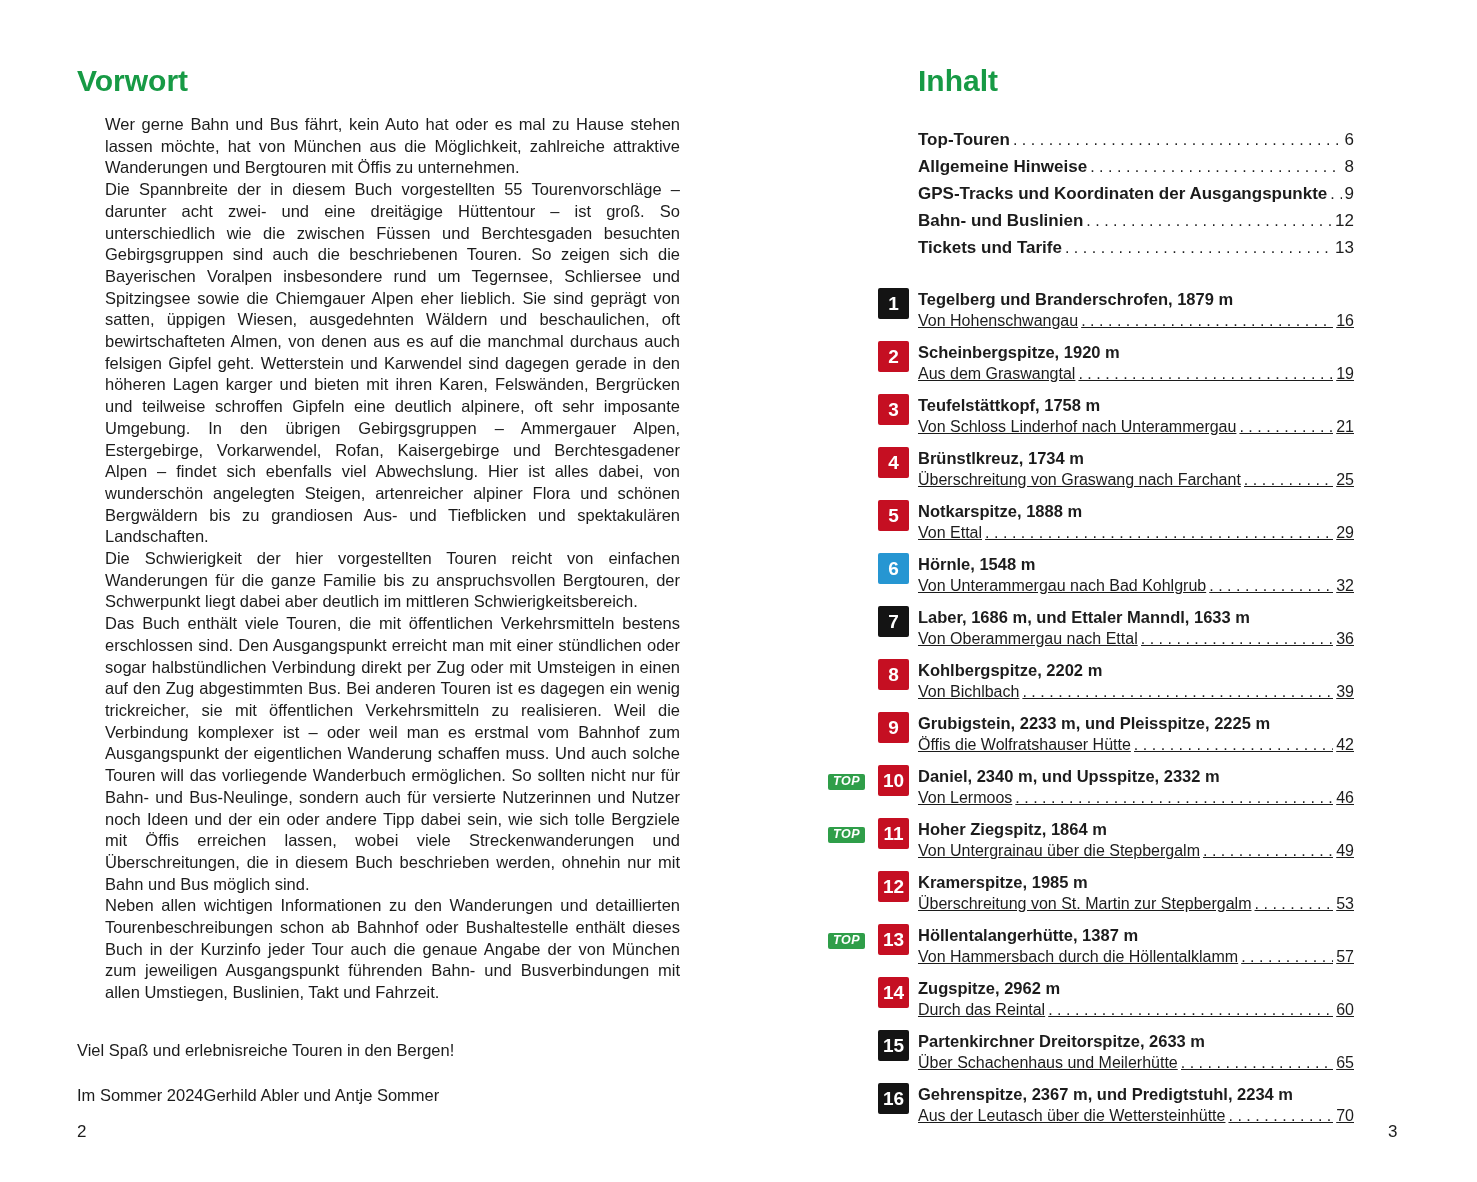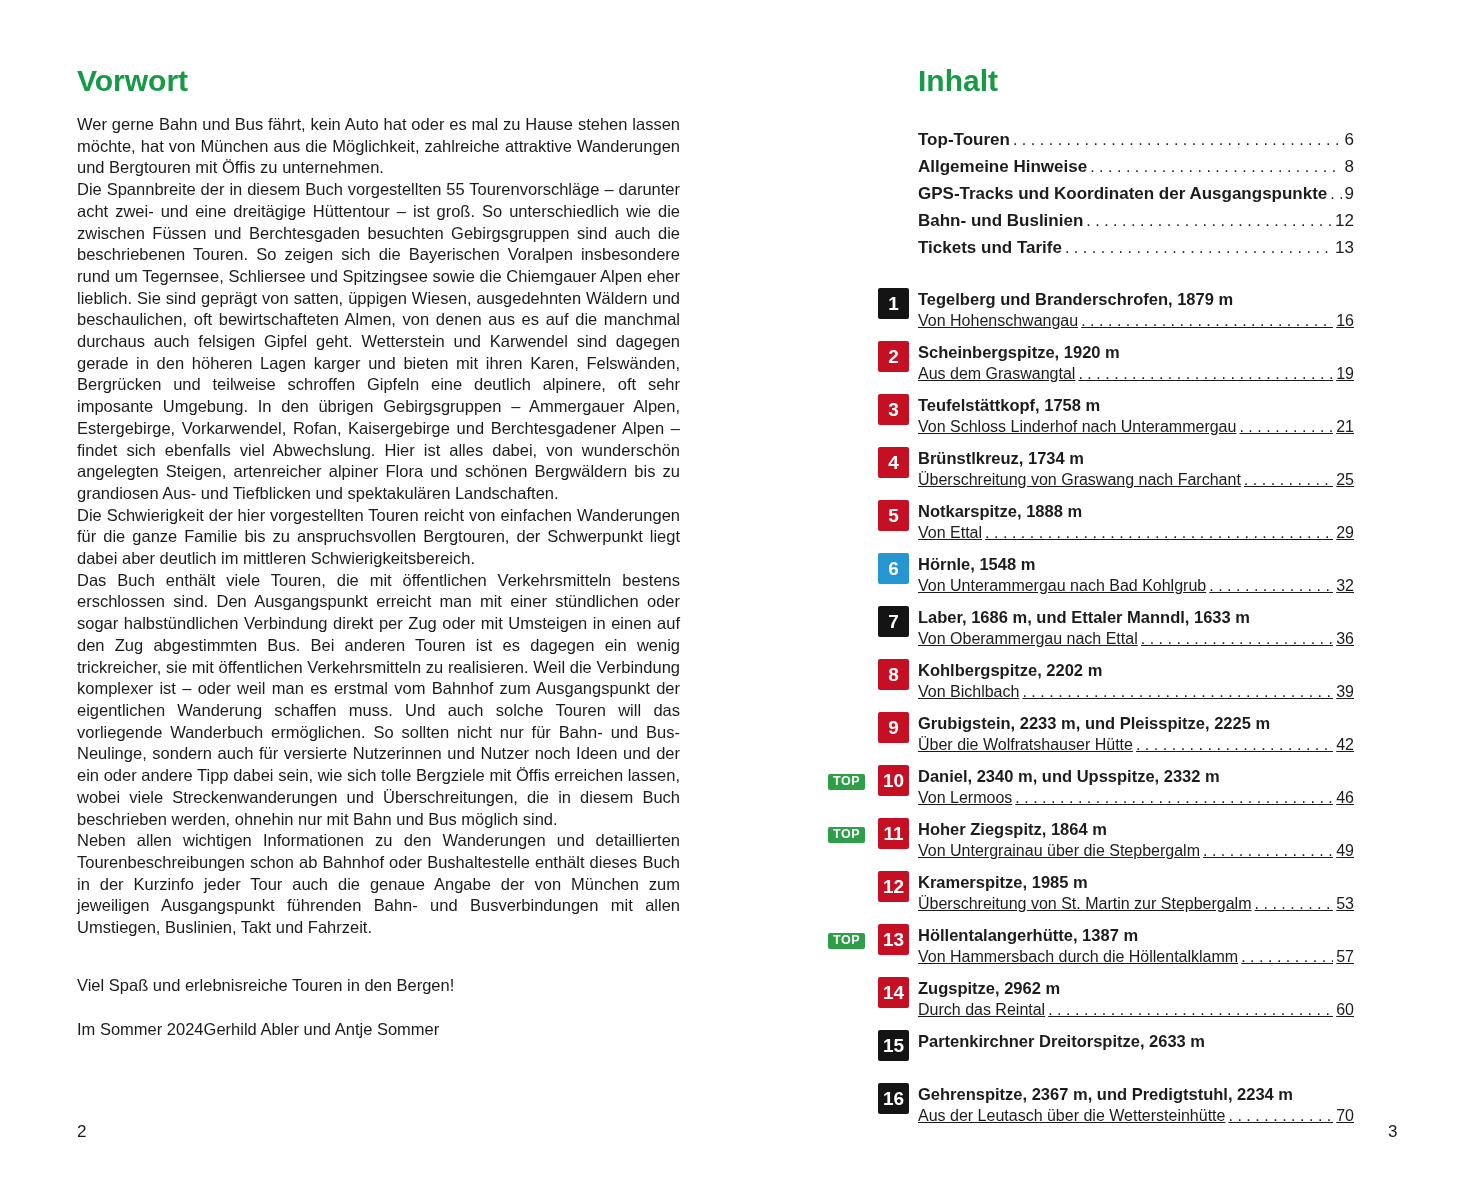--- a/index.html
+++ b/index.html
@@ -16,21 +16,21 @@
     font-family:"Liberation Sans", sans-serif;color:var(--ink);
     overflow:hidden;
   }
   .page{position:absolute;top:65px;}
   .page-left{left:77px;width:603px;}
   .page-right{left:828px;width:526px;}
   .page-title{
     margin:0;font-size:30px;line-height:32px;font-weight:700;color:var(--green);
   }
   
-  .body-text{margin-top:17px;}
+  .body-text{margin-top:17px;margin-left:28px;}
   .body-text p{
     margin:0;font-size:16.5px;line-height:21.7px;text-align:justify;
     hyphens:manual;
   }
   .closing{margin:36px 0 0 0;font-size:16.5px;line-height:21.7px;}
   .signature-row{
     display:flex;margin-top:23px;
     font-size:16.5px;line-height:21.7px;
   }
   
@@ -41,21 +41,21 @@
   .dots{
     flex:1 1 auto;overflow:hidden;white-space:nowrap;margin:0 3px;min-width:4px;
   }
   .dots::after{
     content:"..........................................................................";
     letter-spacing:4.5px;font-size:16px;
   }
   .pagenum{white-space:nowrap;font-weight:400;}
   .tour-list{margin-top:27px;}
   .tour-row{display:flex;align-items:flex-start;margin-bottom:9px;min-height:44px;}
-  .top-slot{flex:0 0 50px;width:50px;padding-top:6px;}
+  .top-slot{flex:0 0 50px;width:50px;padding-top:6px;font-style:italic;}
   .top-badge{
     display:inline-block;background:var(--top-green);color:#fff;font-weight:700;
     font-size:12.5px;line-height:15px;padding:0 5px 1px 5px;border-radius:2px;
     letter-spacing:0.5px;
   }
   .num-badge{
     flex:0 0 31px;width:31px;height:31px;border-radius:2px;color:#fff;
     font-weight:700;font-size:19px;display:flex;align-items:center;justify-content:center;
   }
   .badge-red{background:var(--red);}
@@ -225,21 +225,21 @@
       </div>
     </div>
   </div>
 
   <div class="tour-row">
     <span class="top-slot"></span>
     <span class="num-badge badge-red">9</span>
     <div class="tour-text">
       <div class="tour-title">Grubigstein, 2233 m, und Pleisspitze, 2225 m</div>
       <div class="tour-sub">
-        <span class="tour-sub-label">Über die Wolfratshauser Hütte</span>
+        <span class="tour-sub-label">Öffis die Wolfratshauser Hütte</span>
         <span class="dots"></span>
         <span class="pagenum">42</span>
       </div>
     </div>
   </div>
 
   <div class="tour-row">
     <span class="top-slot"><span class="top-badge">TOP</span></span>
     <span class="num-badge badge-red">10</span>
     <div class="tour-text">
@@ -302,20 +302,25 @@
         <span class="pagenum">60</span>
       </div>
     </div>
   </div>
 
   <div class="tour-row">
     <span class="top-slot"></span>
     <span class="num-badge badge-black">15</span>
     <div class="tour-text">
       <div class="tour-title">Partenkirchner Dreitorspitze, 2633 m</div>
+      <div class="tour-sub">
+        <span class="tour-sub-label">Über Schachenhaus und Meilerhütte</span>
+        <span class="dots"></span>
+        <span class="pagenum">65</span>
+      </div>
     </div>
   </div>
 
   <div class="tour-row">
     <span class="top-slot"></span>
     <span class="num-badge badge-black">16</span>
     <div class="tour-text">
       <div class="tour-title">Gehrenspitze, 2367 m, und Predigtstuhl, 2234 m</div>
       <div class="tour-sub">
         <span class="tour-sub-label">Aus der Leutasch über die Wettersteinhütte</span>

